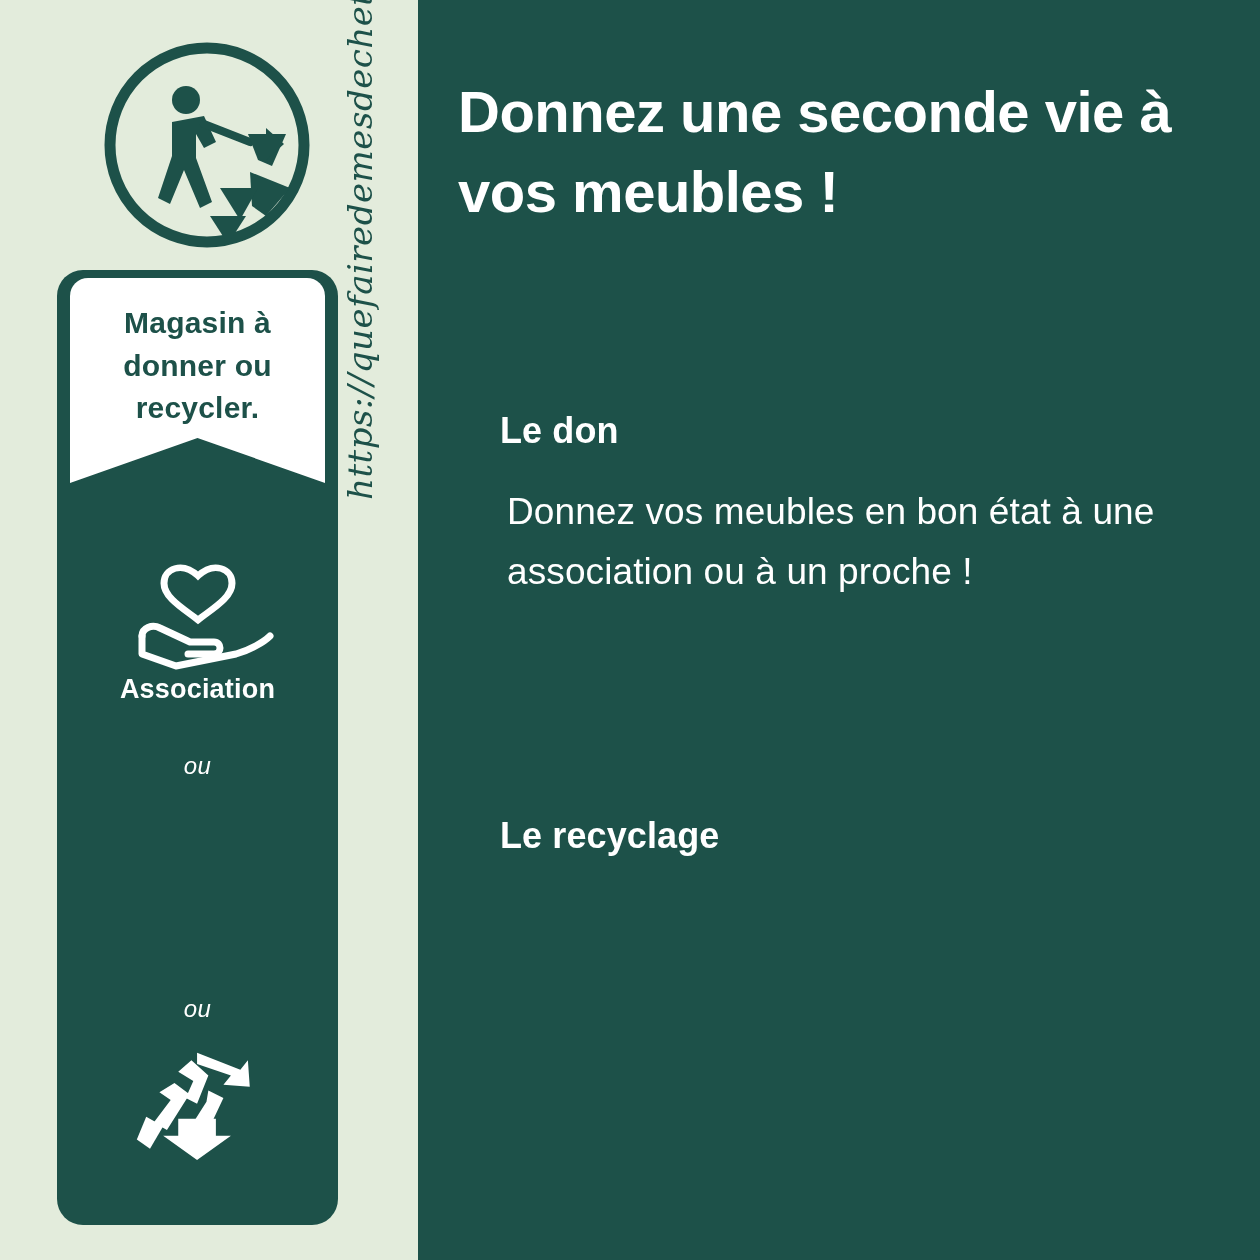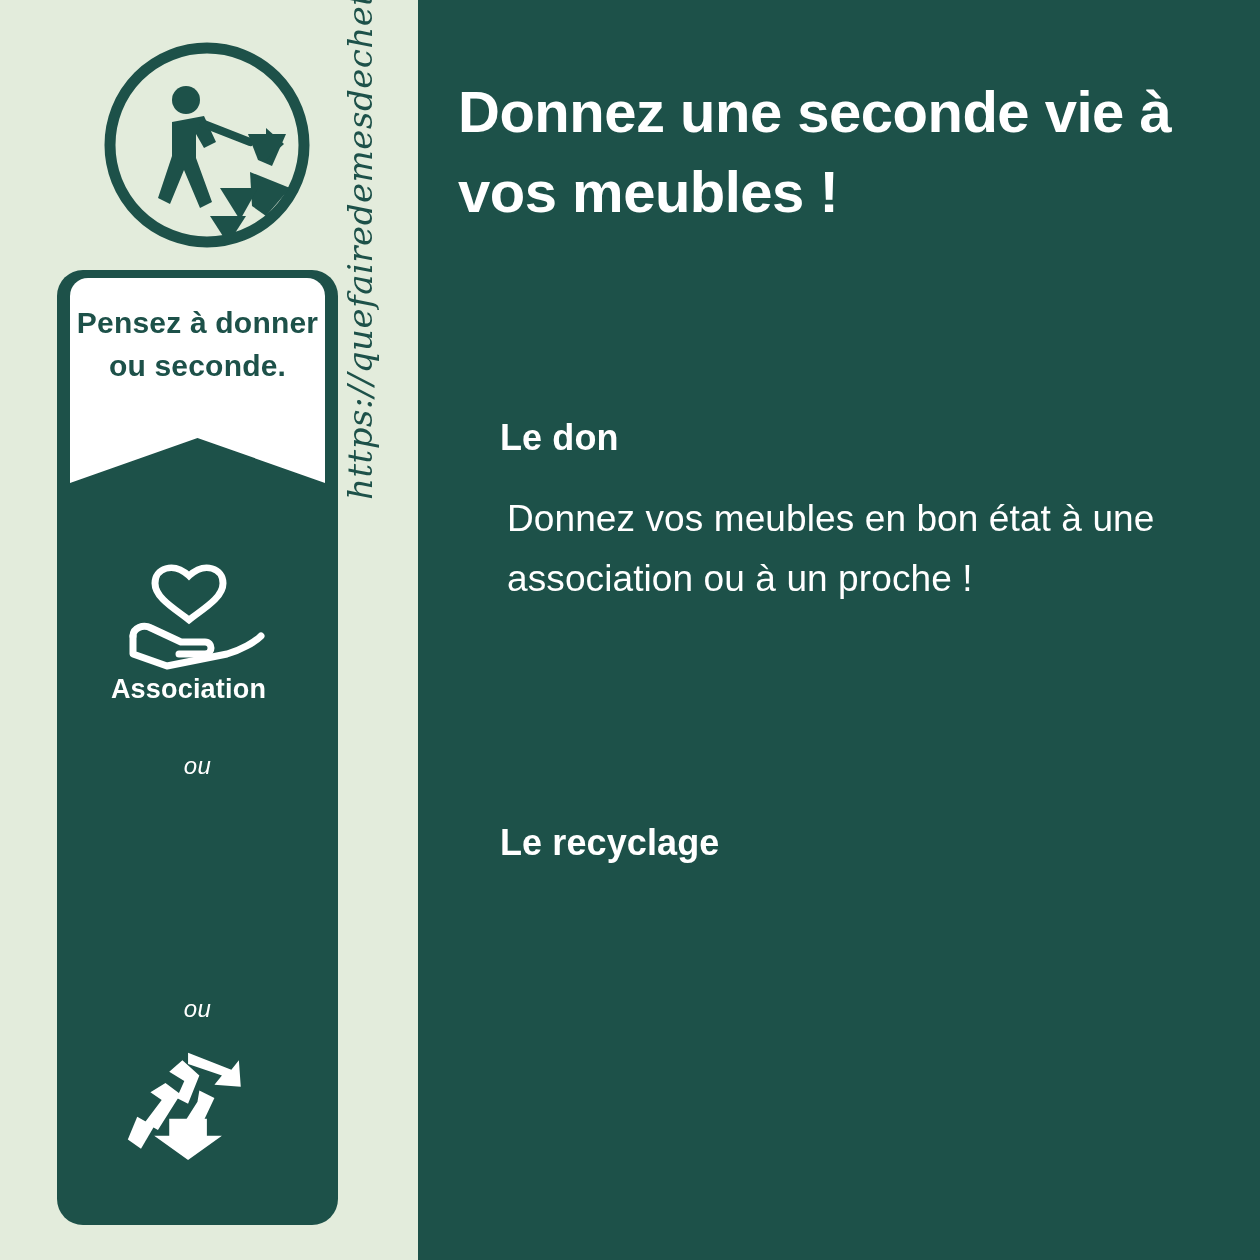--- a/index.html
+++ b/index.html
@@ -77,21 +77,21 @@
     color: #1d5149;
     font-size: 30px;
     font-weight: bold;
     line-height: 1.42;
     letter-spacing: 0.2px;
   }
 
   
   .step {
     position: absolute;
-    left: 48px;
+    left: 57px;
     width: 281px;
     text-align: center;
     color: #ffffff;
   }
   .step .icon-wrap {
     display: block;
     margin: 0 auto;
   }
   .step-label {
     display: block;
@@ -142,21 +142,21 @@
 
   .section {
     position: absolute;
     left: 500px;
     width: 710px;
     color: #ffffff;
   }
   .section-title {
     font-size: 36px;
     font-weight: bold;
-    margin: 12px 0 30px 0;
+    margin: 5px 0 30px 0;
     letter-spacing: 0.1px;
   }
   .section-body {
     font-size: 37px;
     line-height: 1.62;
     margin: 7px;
     letter-spacing: 0.1px;
   }
   .section-don { top: 405px; }
   .section-recyclage { top: 810px; }
@@ -182,21 +182,21 @@
       <path d="M196 128 L214 112 L196 96 Z" fill="#1d5149" transform="translate(-30,-6)"></path>
       <path d="M150 134 L190 150 L166 178 L152 168 Z" fill="#1d5149"></path>
       <path d="M120 150 L158 150 L140 182 Z" fill="#1d5149"></path>
       <path d="M110 178 L146 178 L128 206 Z" fill="#1d5149"></path>
     </svg>
   </div>
 
   <div class="green-column"></div>
 
   <div class="ribbon"></div>
-  <div class="ribbon-text">Pensez à donner ou seconde.</div>
+  <div class="ribbon-text">Magasin à donner ou recycler.</div>
 
   <div class="step" style="top:550px">
     <span class="icon-wrap">
       <svg viewBox="0 0 160 120" width="160" height="120" aria-hidden="true">
         <path d="M80 52 C64 36, 46 44, 46 60 C46 76, 66 88, 80 100 C94 88, 114 76, 114 60 C114 44, 96 36, 80 52 Z" fill="none" stroke="#ffffff" stroke-width="7" transform="translate(0,-22) scale(1,0.92)"></path>
         <path d="M24 86 C24 78, 34 74, 42 78 L72 92 L96 92 C104 92, 104 104, 96 104 L70 104" fill="none" stroke="#ffffff" stroke-width="7" stroke-linecap="round" stroke-linejoin="round"></path>
         <path d="M24 86 L24 104 L58 116 L118 104 C132 100, 146 92, 152 86" fill="none" stroke="#ffffff" stroke-width="7" stroke-linecap="round" stroke-linejoin="round"></path>
       </svg>
     </span>
     <span class="step-label">Association</span>

